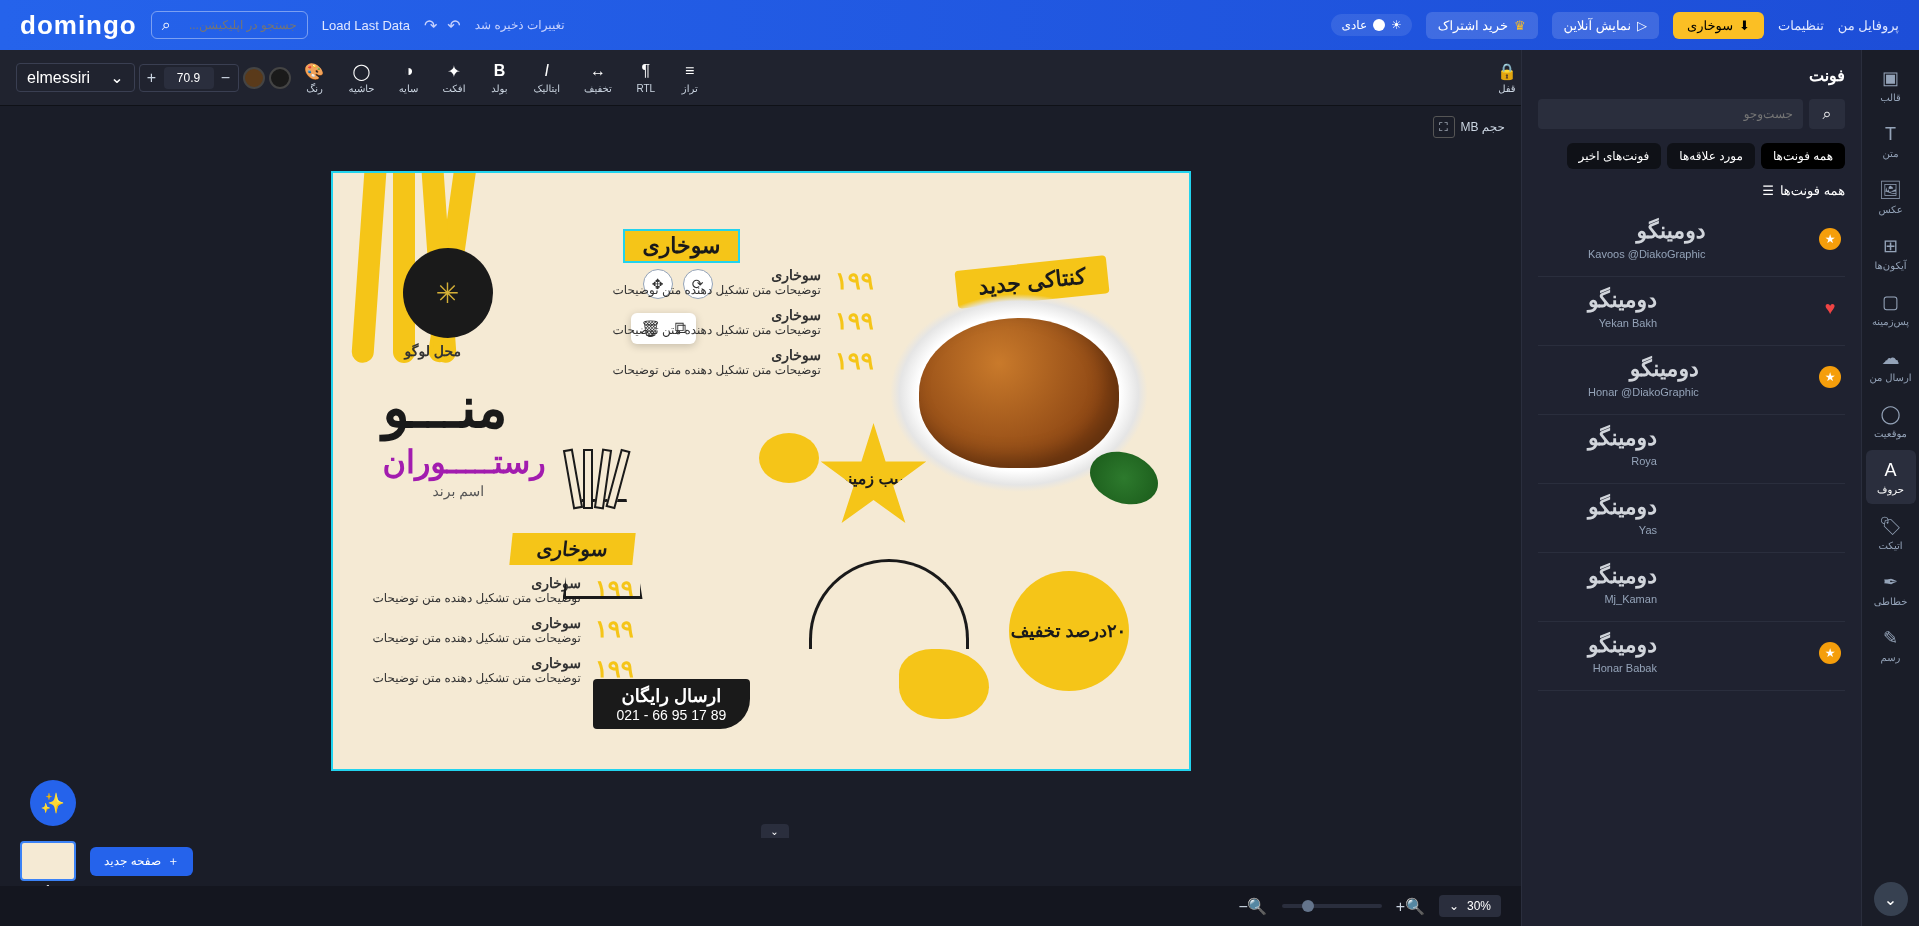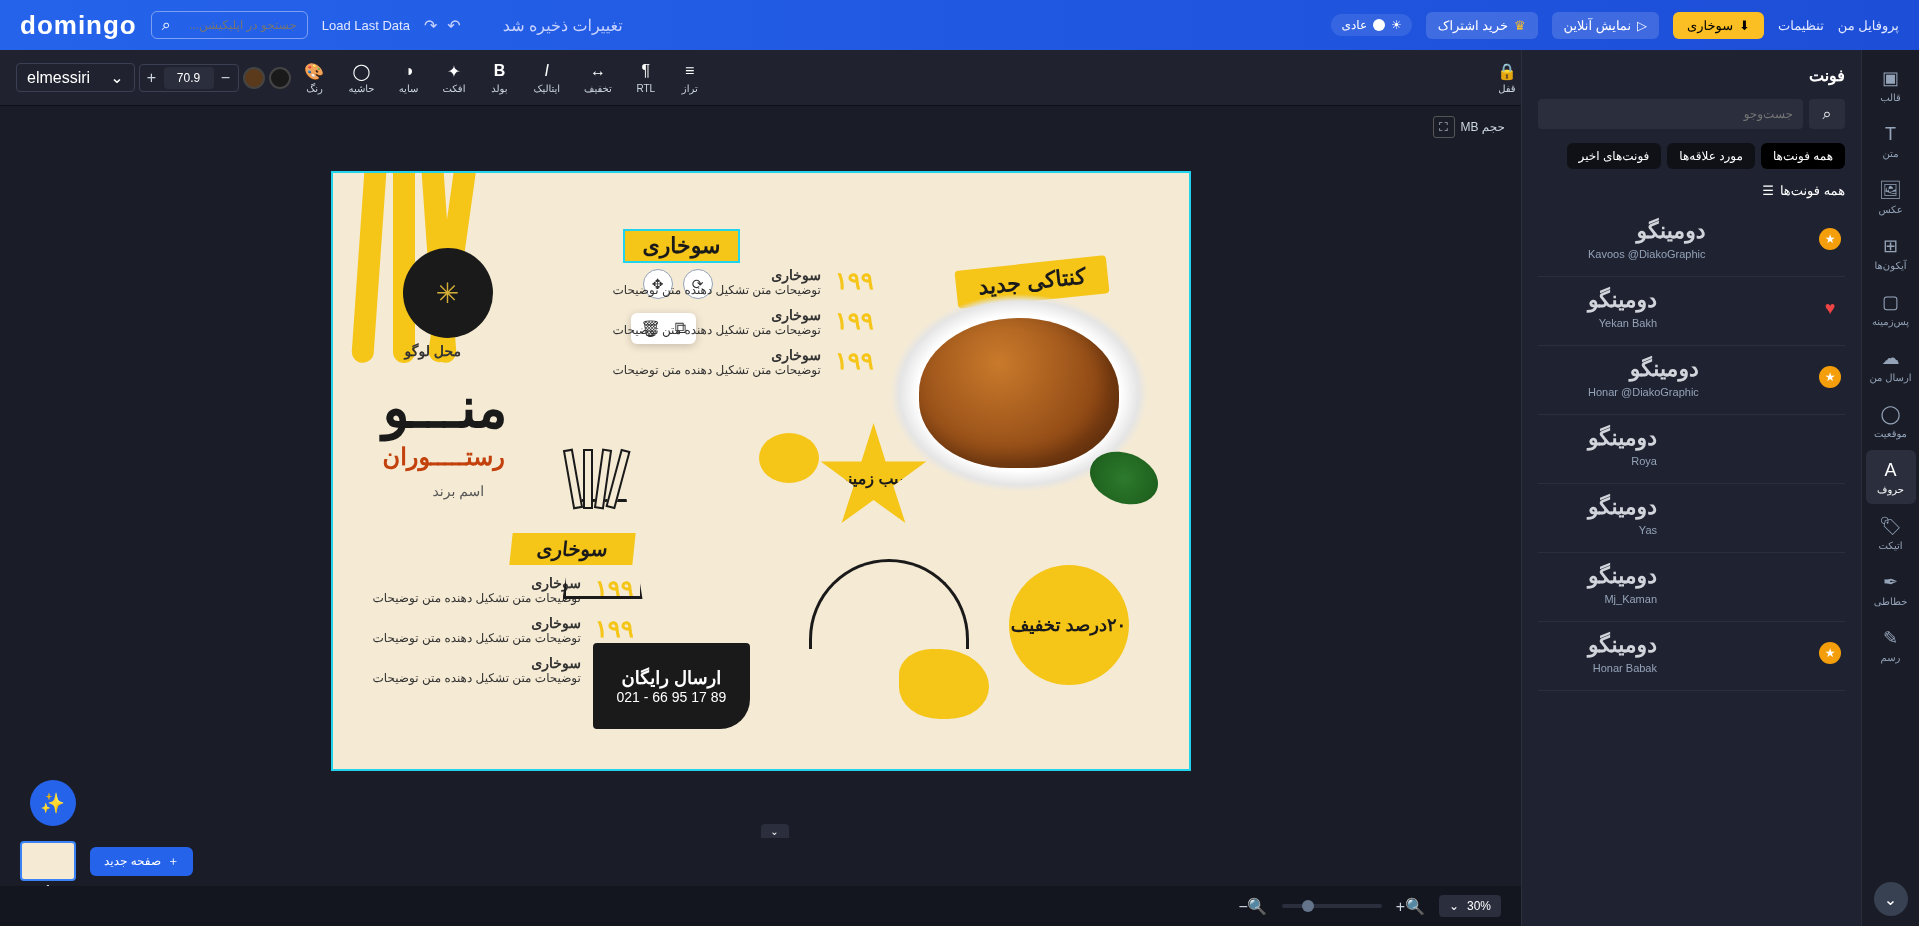--- a/index.html
+++ b/index.html
@@ -9,21 +9,21 @@
 .header { height:50px; background:linear-gradient(90deg,#2563eb,#1d4ed8); display:flex; align-items:center; padding:0 20px; justify-content:space-between; }
 .header-left { display:flex; align-items:center; gap:14px; }
 .header-right { display:flex; align-items:center; gap:14px; }
 .logo { font-size:26px; font-weight:700; color:#fff; letter-spacing:1px; }
 .hdr-link { color:#e0e7ff; font-size:13px; cursor:pointer;text-align:center; }
 .download-btn { background:#fbbf24; color:#000; padding:6px 14px; border-radius:6px; font-size:13px; display:flex; align-items:center; gap:6px; cursor:pointer; }
 .preview-btn { background:rgba(255,255,255,.15); color:#fff; padding:6px 12px; border-radius:6px; font-size:13px; display:flex; align-items:center; gap:6px; cursor:pointer; }
 .buy-btn { background:rgba(255,255,255,.15); color:#fff; padding:6px 12px; border-radius:6px; font-size:13px; display:flex; align-items:center; gap:6px; cursor:pointer; }
 .mode-toggle { display:flex; align-items:center; gap:6px; background:rgba(255,255,255,.1); padding:4px 10px; border-radius:14px; font-size:12px; }
 .mode-dot { width:12px; height:12px; border-radius:50%; background:#fff; }
-.save-txt { color:#c7d2fe; font-size:16px;margin-left:28px; }
+.save-txt { color:#c7d2fe; font-size:12px; }
 .search-box { border:1px solid rgba(255,255,255,.4); border-radius:6px; padding:4px 10px; display:flex; align-items:center; gap:6px; }
 .search-box input { background:transparent; border:none; color:#fff; font-size:12px; outline:none; width:120px; }
 .undo-redo { display:flex; gap:10px; color:#c7d2fe; }
 
 
 .toolbar { height:56px; background:#20232f; display:flex; align-items:center; justify-content:space-between; padding:0 16px; border-bottom:1px solid #0f1117; }
 .tb-left,.tb-right { display:flex; align-items:center; gap:4px; }
 .tb-item { display:flex; flex-direction:column; align-items:center; gap:2px; padding:4px 10px; cursor:pointer; border-radius:4px; }
 .tb-icon { width:20px; height:20px; display:flex; align-items:center; justify-content:center; font-size:16px; }
 .tb-label { font-size:10px; color:#cbd5e1; }
@@ -67,21 +67,21 @@
 
 
 .yellow-stripe { position:absolute; top:-10px; left:-10px; width:140px; height:180px; }
 .yellow-stripe span { position:absolute; width:22px; height:200px; background:#f5c518; border-radius:0 0 40px 40px; transform:rotate(8deg); }
 .yellow-stripe span:nth-child(2){ left:35px; transform:rotate(4deg);}
 .yellow-stripe span:nth-child(3){ left:70px; transform:rotate(0deg);}
 .yellow-stripe span:nth-child(4){ left:105px; transform:rotate(-4deg);}
 .logo-circ { position:absolute; top:75px; left:70px; width:90px; height:90px; border-radius:50%; background:#1a1a1a; display:flex; align-items:center; justify-content:center; color:#d4af37; font-size:28px; }
 .logo-txt { position:absolute; top:170px; left:72px; font-size:14px; color:#333; font-weight:700; }
 .big-title { position:absolute; top:210px; left:50px; font-size:56px; font-weight:900; color:#1a1a1a; letter-spacing:6px; line-height:0.9; }
-.big-sub { position:absolute; top:270px; left:50px; font-size:24px; font-weight:700; color:#c2410c; letter-spacing:10px; }
+.big-sub { position:absolute; top:270px; left:50px; font-size:32px; font-weight:700; color:#a21caf; letter-spacing:10px; }
 .brand { position:absolute; top:310px; left:100px; font-size:14px; color:#555; }
 
 .ribbon { background:#f5c518; padding:4px 26px; font-size:20px; font-weight:900; color:#1a1a1a; display:inline-block; transform:skewX(-6deg); }
 .menu-block { position:absolute; }
 .menu-block.top { top:50px; left:280px; }
 .menu-block.bottom { top:360px; left:40px; }
 .mitem { display:flex; gap:14px; margin-top:10px; align-items:flex-start; }
 .mitem .pr { color:#f5c518; font-size:24px; font-weight:900; }
 .mitem .tx { color:#333; font-size:12px; text-align:right; }
 .mitem .tx b { font-size:14px; display:block; }
@@ -92,26 +92,26 @@
 .sel-tool { width:30px; height:30px; background:#fff; border:1px solid #94a3b8; border-radius:50%; display:flex; align-items:center; justify-content:center; color:#333; cursor:pointer; font-size:14px; }
 .float-tools { position:absolute; top:140px; left:298px; background:#fff; border-radius:6px; padding:6px 10px; display:flex; gap:14px; box-shadow:0 2px 8px rgba(0,0,0,.2); }
 .float-tools span { cursor:pointer; color:#333; font-size:16px; }
 
 
 .ribbon-new { position:absolute; top:90px; right:80px; background:#f5c518; padding:6px 22px; font-size:22px; font-weight:900; color:#1a1a1a; border-radius:4px; transform:rotate(-6deg); }
 .plate { position:absolute; top:120px; right:40px; width:260px; height:200px; border-radius:50%; background:radial-gradient(ellipse at center,#fff 55%,#e5e5e5 65%,transparent 70%); display:flex; align-items:center; justify-content:center; }
 .chicken { width:200px; height:150px; background:radial-gradient(circle at 40% 30%,#c97a2b,#8b4513 70%); border-radius:50% 50% 45% 45%; position:relative; box-shadow:inset -10px -10px 20px rgba(0,0,0,.3); }
 .herb { position:absolute; right:30px; top:280px; width:70px; height:50px; background:radial-gradient(circle,#2d7a2d,#1a5a1a); border-radius:50%; transform:rotate(20deg); }
 .burst { position:absolute; top:250px; right:260px; width:110px; height:110px; background:#f5c518; clip-path:polygon(50% 0%,61% 35%,98% 35%,68% 57%,79% 91%,50% 70%,21% 91%,32% 57%,2% 35%,39% 35%); display:flex; align-items:center; justify-content:center; text-align:center; font-weight:900; color:#1a1a1a; font-size:16px; }
-.disc-circ { position:absolute; bottom:84px; right:60px; width:120px; height:120px; border-radius:50%; background:#f5c518; display:flex; align-items:center; justify-content:center; text-align:center; font-weight:900; color:#1a1a1a; font-size:18px; }
+.disc-circ { position:absolute; bottom:78px; right:60px; width:120px; height:120px; border-radius:50%; background:#f5c518; display:flex; align-items:center; justify-content:center; text-align:center; font-weight:900; color:#1a1a1a; font-size:18px; }
 .taco { position:absolute; bottom:120px; right:220px; width:160px; height:90px; border:3px solid #1a1a1a; border-radius:90px 90px 0 0; border-bottom:none; }
 .fries { position:absolute; bottom:170px; left:220px; width:100px; height:140px; }
 .fries .cone { width:80px; height:100px; border:3px solid #1a1a1a; position:absolute; bottom:0; left:10px; clip-path:polygon(20% 0,80% 0,100% 100%,0 100%); }
 .fries .stick { position:absolute; width:10px; height:60px; border:2px solid #1a1a1a; background:#f5ead4; top:-10px; }
-.free-ship { position:absolute; bottom:40px; left:260px; background:#1a1a1a; color:#fff; padding:24px 24px; border-radius:4px 4px 30px 4px; text-align:center; }
+.free-ship { position:absolute; bottom:40px; left:260px; background:#1a1a1a; color:#fff; padding:6px 24px; border-radius:4px 4px 30px 4px; text-align:center; }
 .free-ship .t1 { font-size:18px; font-weight:900; }
 .free-ship .t2 { font-size:14px; direction:ltr; }
 .blob { position:absolute; background:#f5c518; border-radius:50%; }
 
 
 .pages-bar { position:absolute; left:0; right:398px; bottom:40px; height:50px; background:#1a1d28; display:flex; align-items:center; justify-content:flex-end; padding:0 20px; gap:14px; }
 .page-thumb { width:56px; height:40px; border:2px solid #3b82f6; border-radius:4px; background:#f5ead4; position:relative; }
 .page-num { position:absolute; bottom:-16px; width:100%; text-align:center; font-size:11px; }
 .new-page { background:#2563eb; color:#fff; padding:6px 14px; border-radius:6px; font-size:12px; display:flex; align-items:center; gap:6px; cursor:pointer; }
 .collapse-btn { position:absolute; left:50%; top:-12px; width:28px; height:14px; background:#2a2e3d; border-radius:4px 4px 0 0; display:flex; align-items:center; justify-content:center; font-size:10px; cursor:pointer; }

